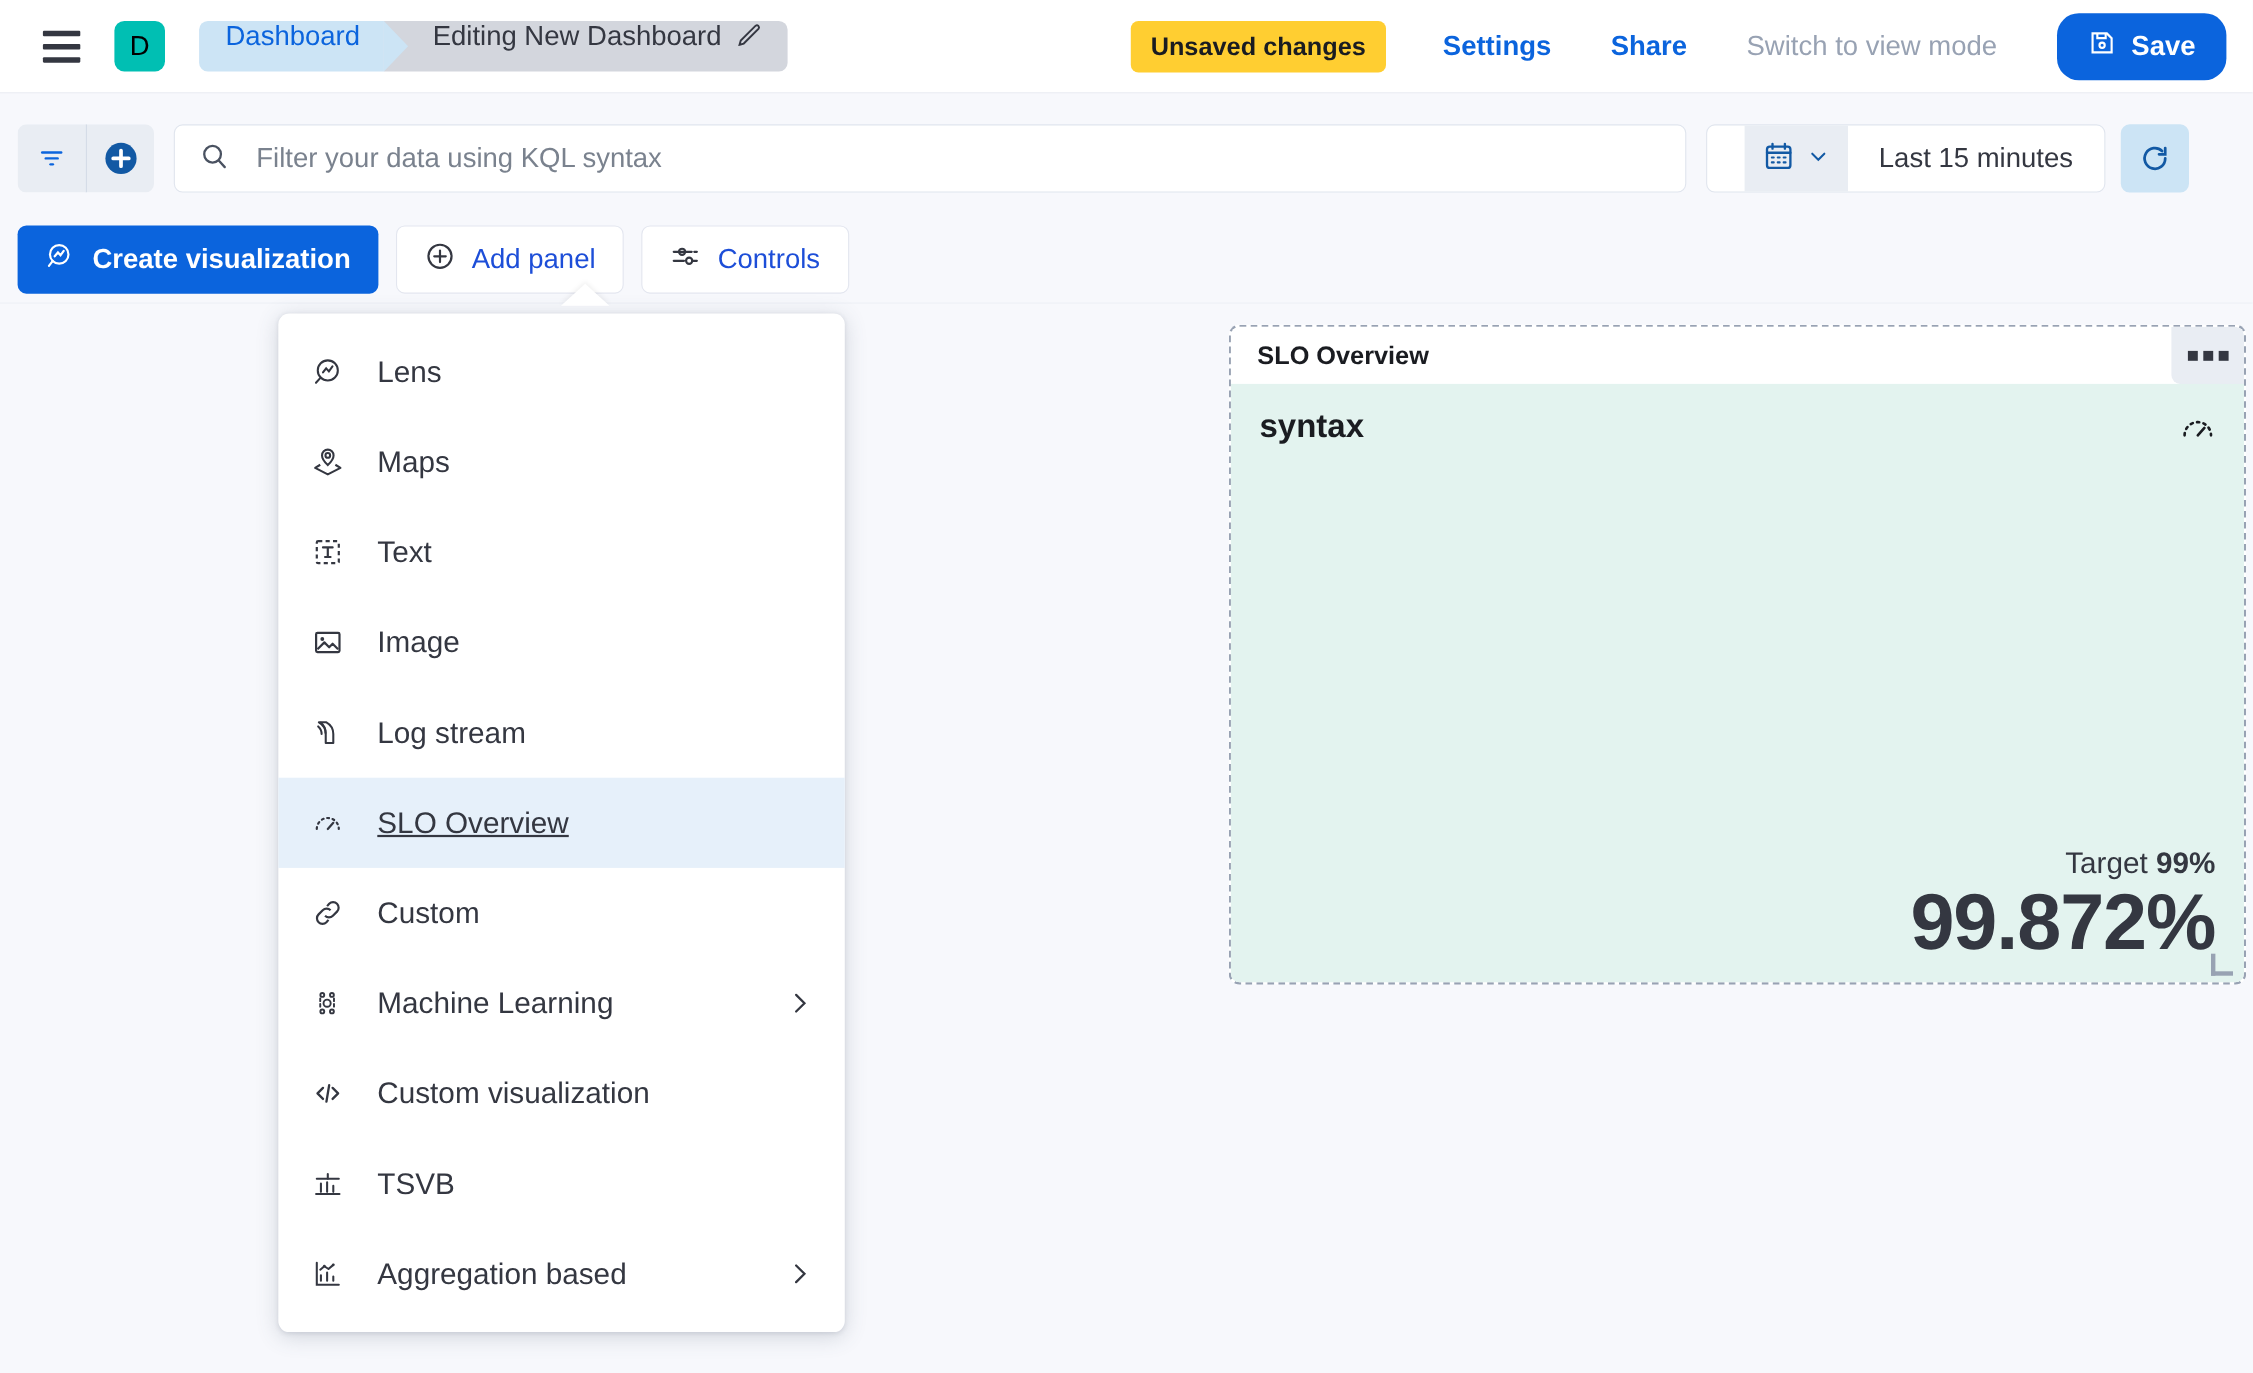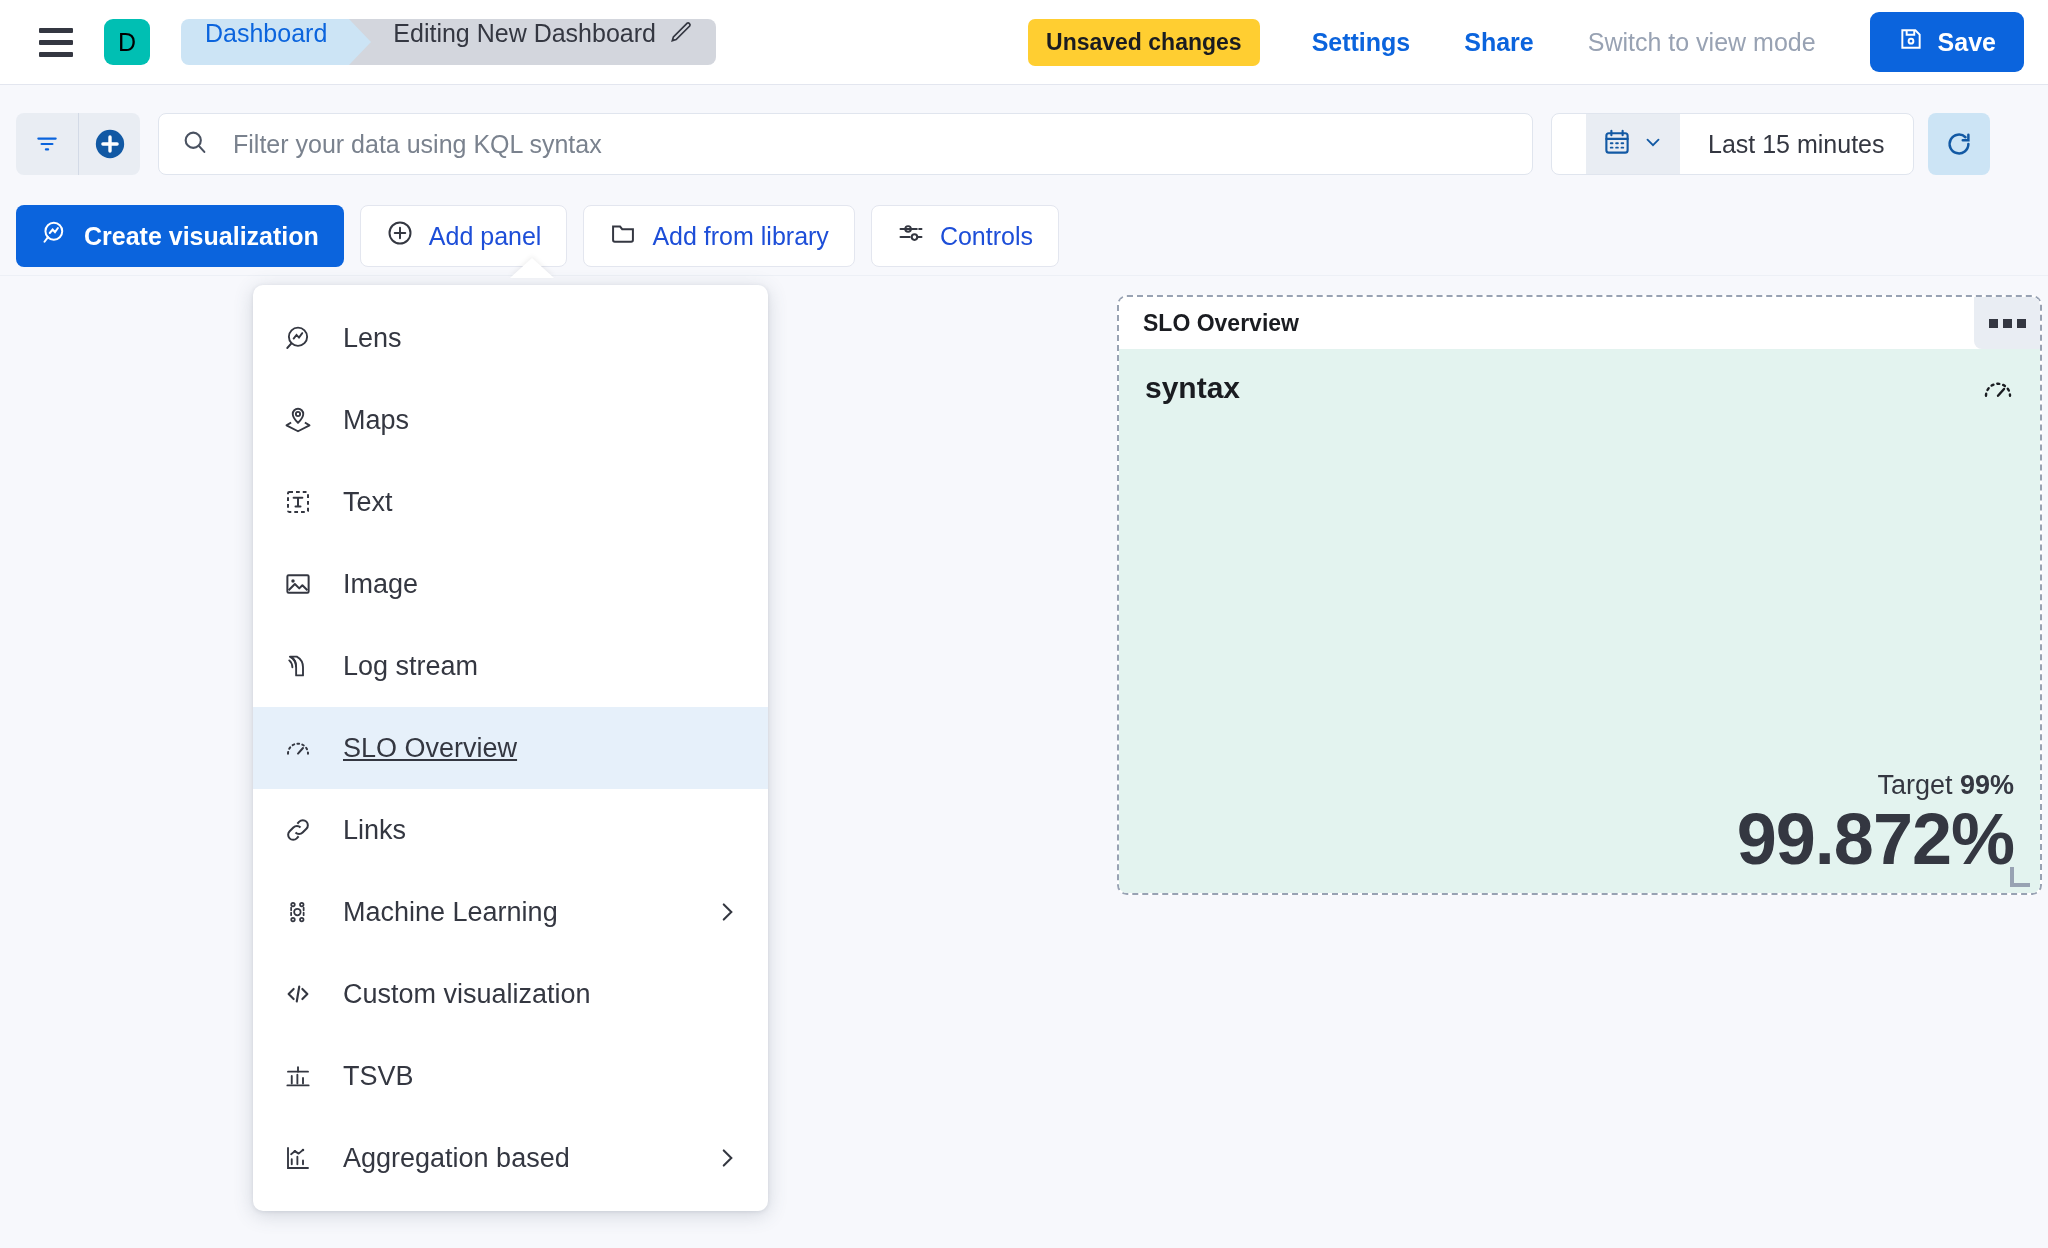--- a/index.html
+++ b/index.html
@@ -70,21 +70,21 @@
     margin-right: 40px;
   }
   .hdr-link {
     font-size: 25px; font-weight: bold; color: #0B64DD;
     margin-right: 42px; cursor: pointer; white-space: nowrap;
   }
   .hdr-link.muted { color: #98A2B3; font-weight: normal; }
   .save-btn {
     background: #0B64DD; color: #fff;
     font-size: 25px; font-weight: bold;
-    border: none; border-radius: 9px;
+    border: none; border-radius: 20px;
     padding: 14px 28px;
     display: flex; align-items: center; gap: 14px;
     cursor: pointer;
   }
 
   
   .querybar {
     position: absolute; top: 85px; left: 0;
     width: 2048px; height: 118px;
     background: #F7F8FC;
@@ -359,28 +359,20 @@
     <div class="tb-btn tb-plain">
       <span>
         <svg width="28" height="28" viewBox="0 0 24 24" fill="none" stroke="#343741" stroke-width="1.7">
           <circle cx="12" cy="12" r="9"></circle>
             <path d="M12 7.5v9M7.5 12h9" stroke-linecap="round"></path>
         </svg>
       </span>
       <span>Add panel</span>
     </div>
 
-    <div class="tb-btn tb-plain">
-      <span>
-        <svg width="28" height="28" viewBox="0 0 24 24" fill="none" stroke="#343741" stroke-width="1.7">
-          <path d="M3.5 6.5h6l1.8 2.2h9.2v9.3a1.5 1.5 0 0 1-1.5 1.5H5a1.5 1.5 0 0 1-1.5-1.5z"></path>
-        </svg>
-      </span>
-      <span>Add from library</span>
-    </div>
 
     <div class="tb-btn tb-plain">
       <span>
         <svg width="28" height="28" viewBox="0 0 24 24" fill="none" stroke="#343741" stroke-width="1.7">
           <path d="M3 8.5h14M3 15.5h8" stroke-linecap="round"></path>
           <circle cx="9.5" cy="8.5" r="2.4"></circle>
             <circle cx="15" cy="15.5" r="2.4"></circle>
           <path d="M19 8.5h2M17.5 15.5H21" stroke-linecap="round"></path>
         </svg>
       </span>
@@ -458,21 +450,21 @@
       <span class="mi-label">SLO Overview</span>
     </div>
 
     <div class="menu-item">
       <span class="mi-icon">
         <svg width="30" height="30" viewBox="0 0 24 24" fill="none" stroke="#343741" stroke-width="1.6">
           <path d="M10 14a4 4 0 0 0 5.7 0l3-3a4 4 0 1 0-5.7-5.7L11.5 7"></path>
           <path d="M14 10a4 4 0 0 0-5.7 0l-3 3a4 4 0 1 0 5.7 5.7L12.5 17"></path>
         </svg>
       </span>
-      <span class="mi-label">Links</span>
+      <span class="mi-label">Custom</span>
     </div>
 
     <div class="menu-item">
       <span class="mi-icon">
         <svg width="30" height="30" viewBox="0 0 24 24" fill="none" stroke="#343741" stroke-width="1.4">
           <circle cx="8" cy="6" r="1.4"></circle>
             <circle cx="15" cy="6" r="1.4"></circle>
           <circle cx="8" cy="18" r="1.4"></circle>
             <circle cx="15" cy="18" r="1.4"></circle>
           <circle cx="11.5" cy="12" r="2.6"></circle>

